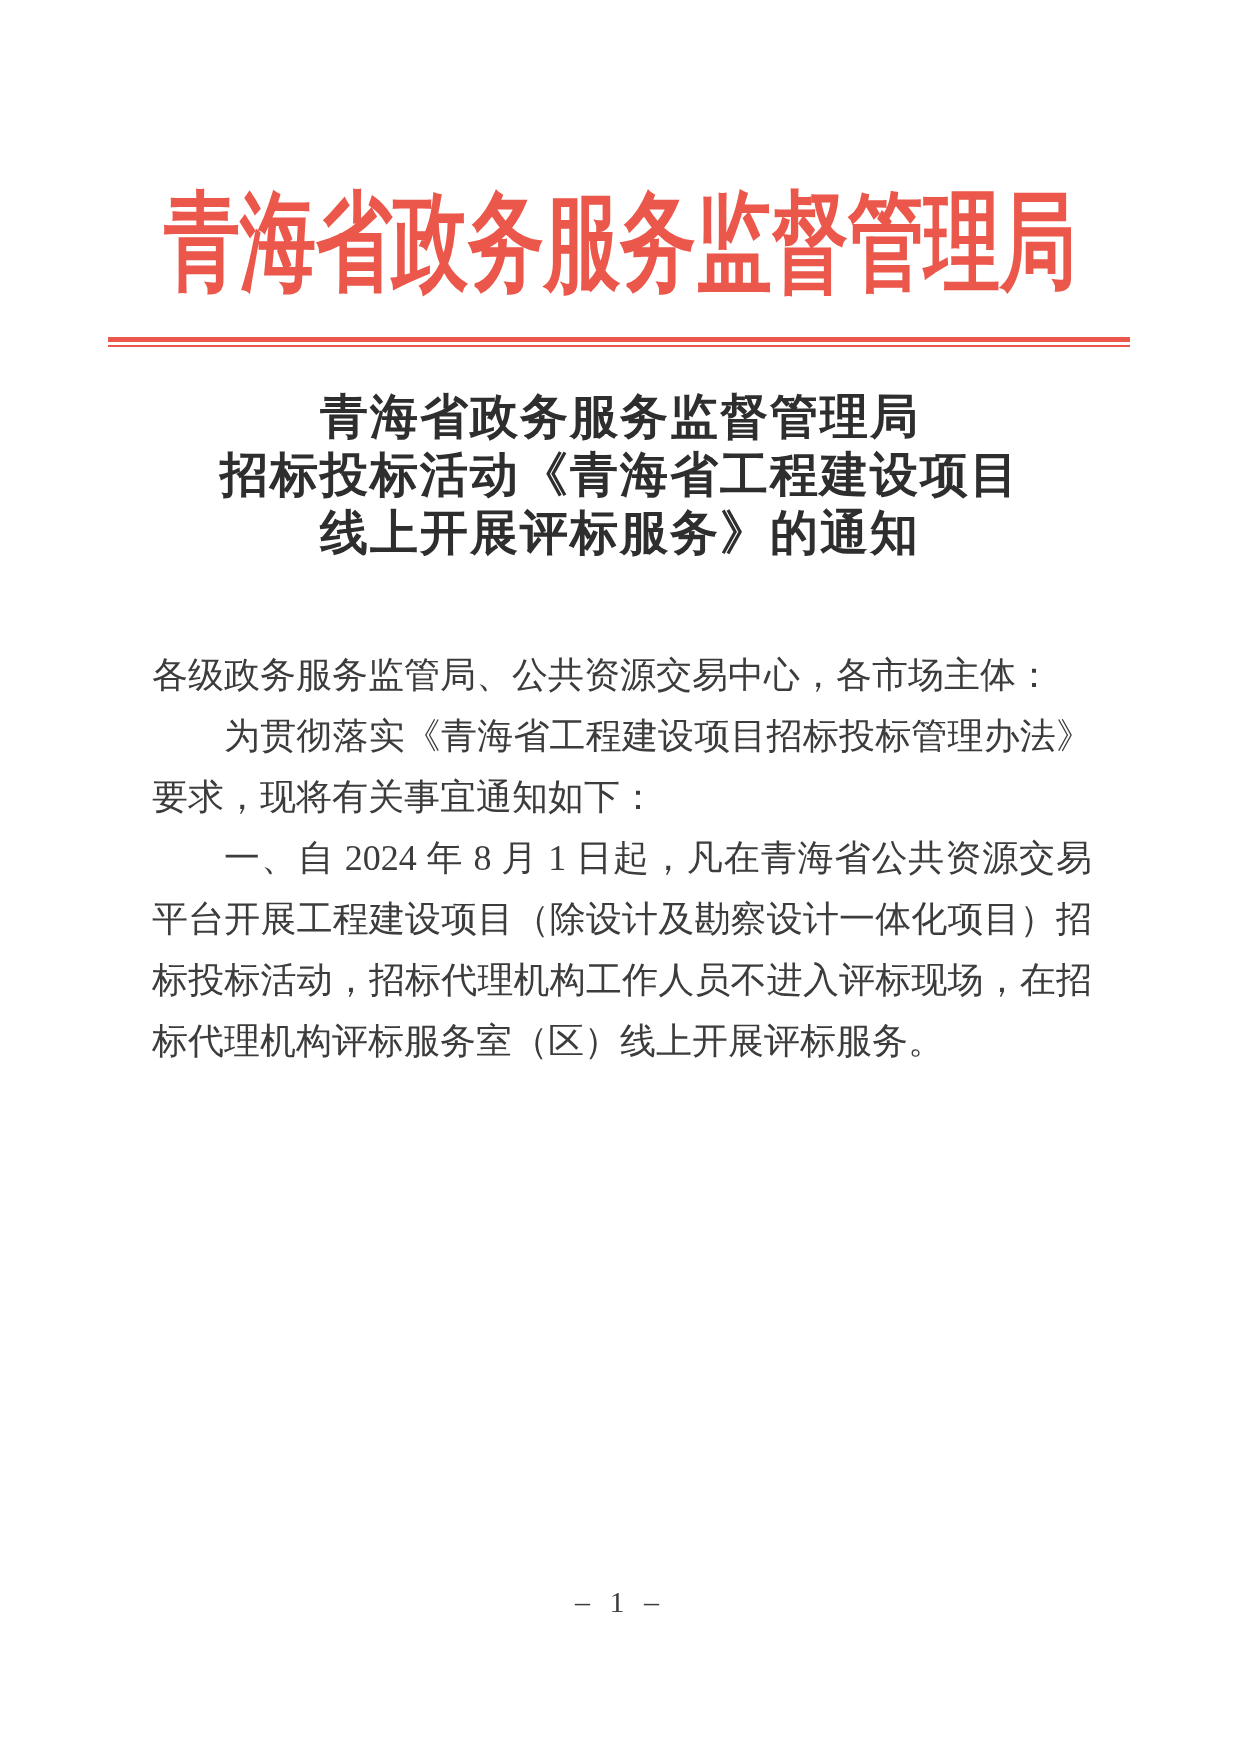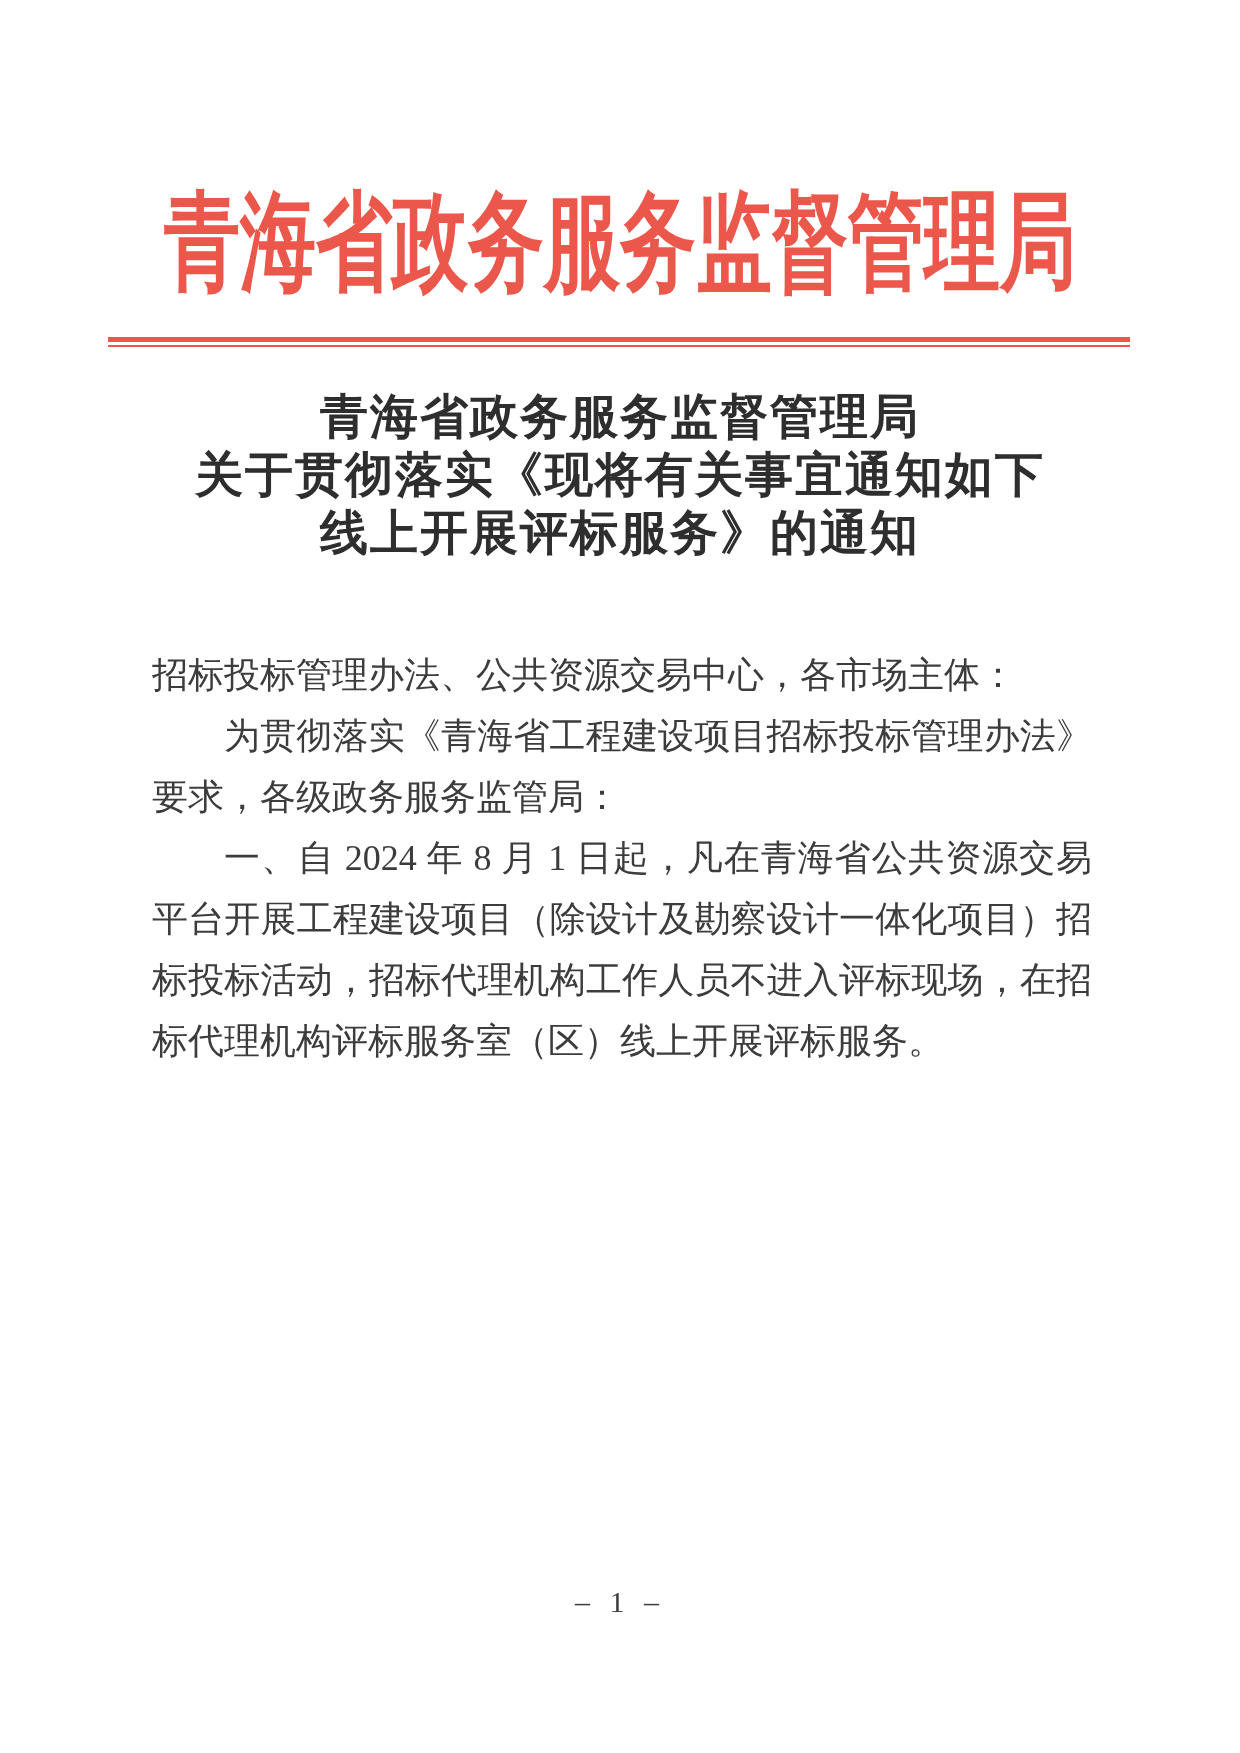--- a/index.html
+++ b/index.html
@@ -105,25 +105,25 @@
     <span class="letterhead-text">青海省政务服务监督管理局</span>
   </div>
 
   <div class="red-rule">
     <div class="thick"></div>
     <div class="thin"></div>
   </div>
 
   <div class="doc-title">
     <div class="t-line">青海省政务服务监督管理局</div>
-    <div class="t-line">关于贯彻落实《现将有关事宜通知如下</div>
+    <div class="t-line">招标投标活动《青海省工程建设项目</div>
     <div class="t-line">线上开展评标服务》的通知</div>
   </div>
 
   <div class="doc-body">
-    <p>招标投标管理办法、公共资源交易中心，各市场主体：</p>
-    <p class="indented">为贯彻落实《青海省工程建设项目招标投标管理办法》要求，各级政务服务监管局：</p>
+    <p>各级政务服务监管局、公共资源交易中心，各市场主体：</p>
+    <p class="indented">为贯彻落实《青海省工程建设项目招标投标管理办法》要求，现将有关事宜通知如下：</p>
     <p class="indented">一、自 2024 年 8 月 1 日起，凡在青海省公共资源交易平台开展工程建设项目（除设计及勘察设计一体化项目）招标投标活动，招标代理机构工作人员不进入评标现场，在招标代理机构评标服务室（区）线上开展评标服务。</p>
   </div>
 
   <div class="page-footer">– 1 –</div>
 
 </div>
 
 </body></html>

